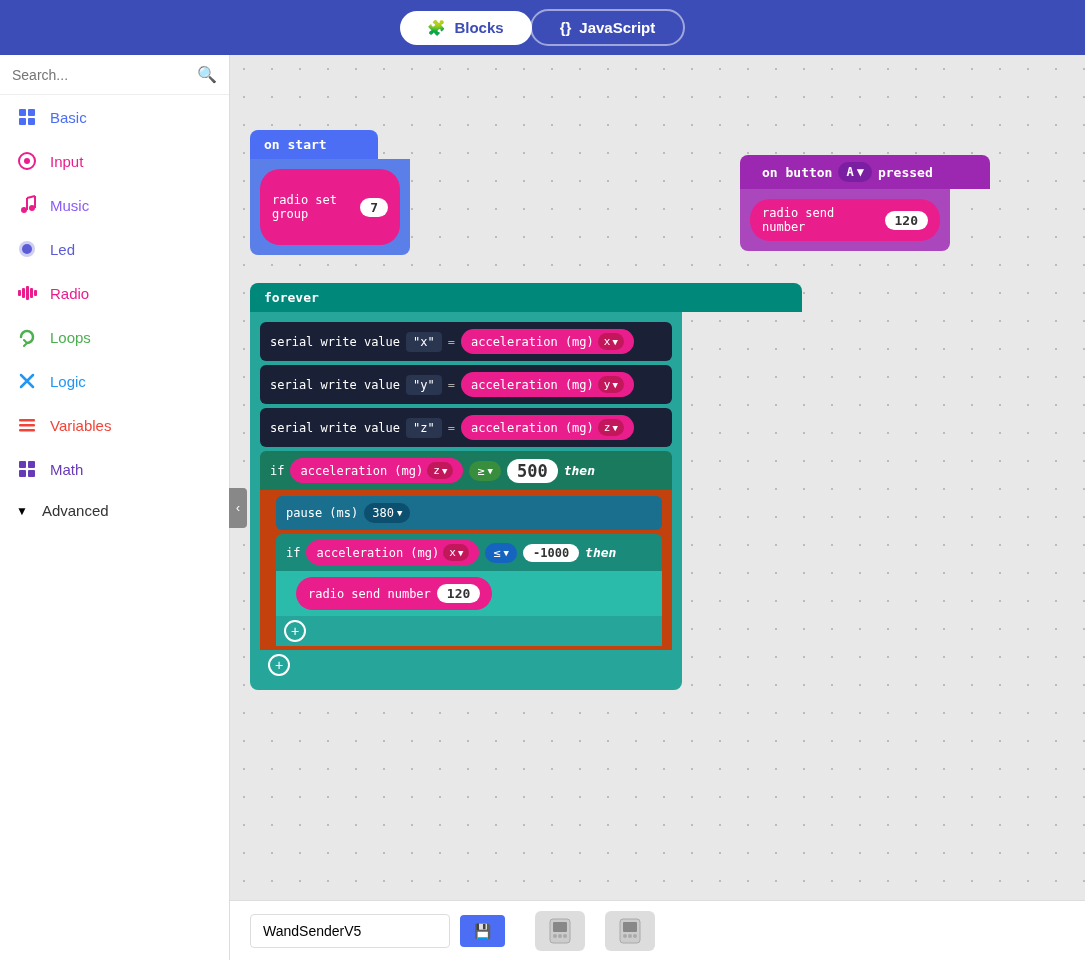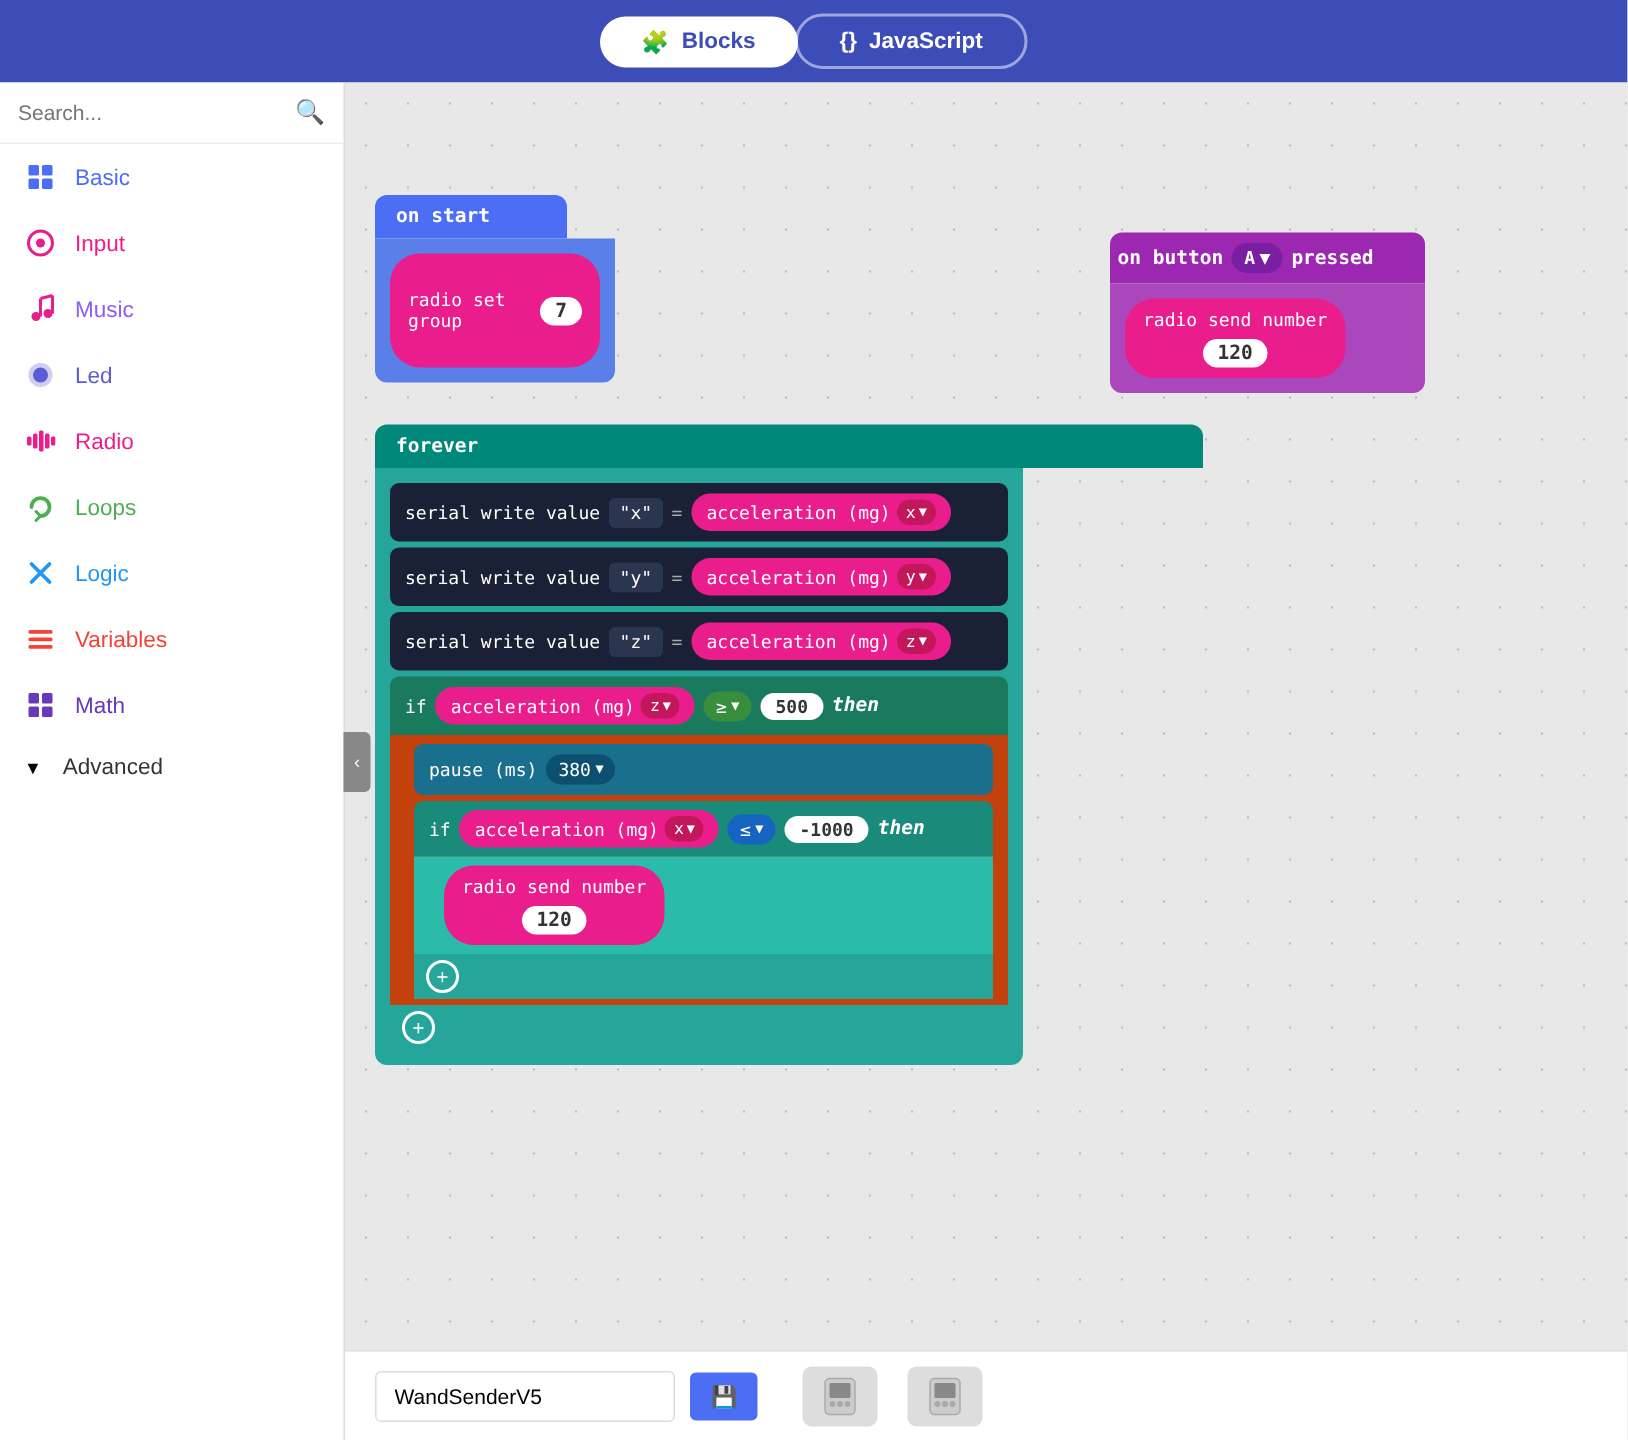--- a/index.html
+++ b/index.html
@@ -189,29 +189,29 @@
     }
 
     
     .block-on-button {
       top: 100px;
       left: 510px;
     }
     .block-header-purple {
       background: #9c27b0;
       color: white;
-      padding: 7px 5px;
+      padding: 7px 22px;
       border-radius: 8px 8px 0 0;
       font-size: 13px;
       font-family: monospace;
       font-weight: 600;
       display: flex;
       align-items: center;
       gap: 6px;
-      width: 210px;
+      width: 250px;
     }
     .block-body-purple {
       background: #ab47bc;
       padding: 10px;
       border-radius: 0 0 8px 8px;
       width: 210px;
     }
     .block-dropdown-dark {
       background: #7b1fa2;
       color: white;
@@ -310,21 +310,21 @@
       font-size: 12px;
       display: inline-flex;
       align-items: center;
       gap: 3px;
     }
     .value-white {
       background: white;
       color: #333;
       padding: 2px 10px;
       border-radius: 12px;
-      font-size: 12px;
+      font-size: 17px;
       font-weight: bold;
     }
     .then-label {
       color: white;
       font-size: 13px;
       font-weight: bold;
       font-style: italic;
     }
 
     
@@ -370,21 +370,20 @@
     .radio-send-block {
       background: #e91e8c;
       color: white;
       padding: 7px 12px;
       border-radius: 20px;
       font-size: 12px;
       font-family: monospace;
       display: inline-flex;
       align-items: center;
       gap: 6px;
-      flex-direction: column;
     }
 
     
     .bottom-bar {
       position: absolute;
       bottom: 0;
       left: 0;
       right: 0;
       height: 60px;
       background: white;

